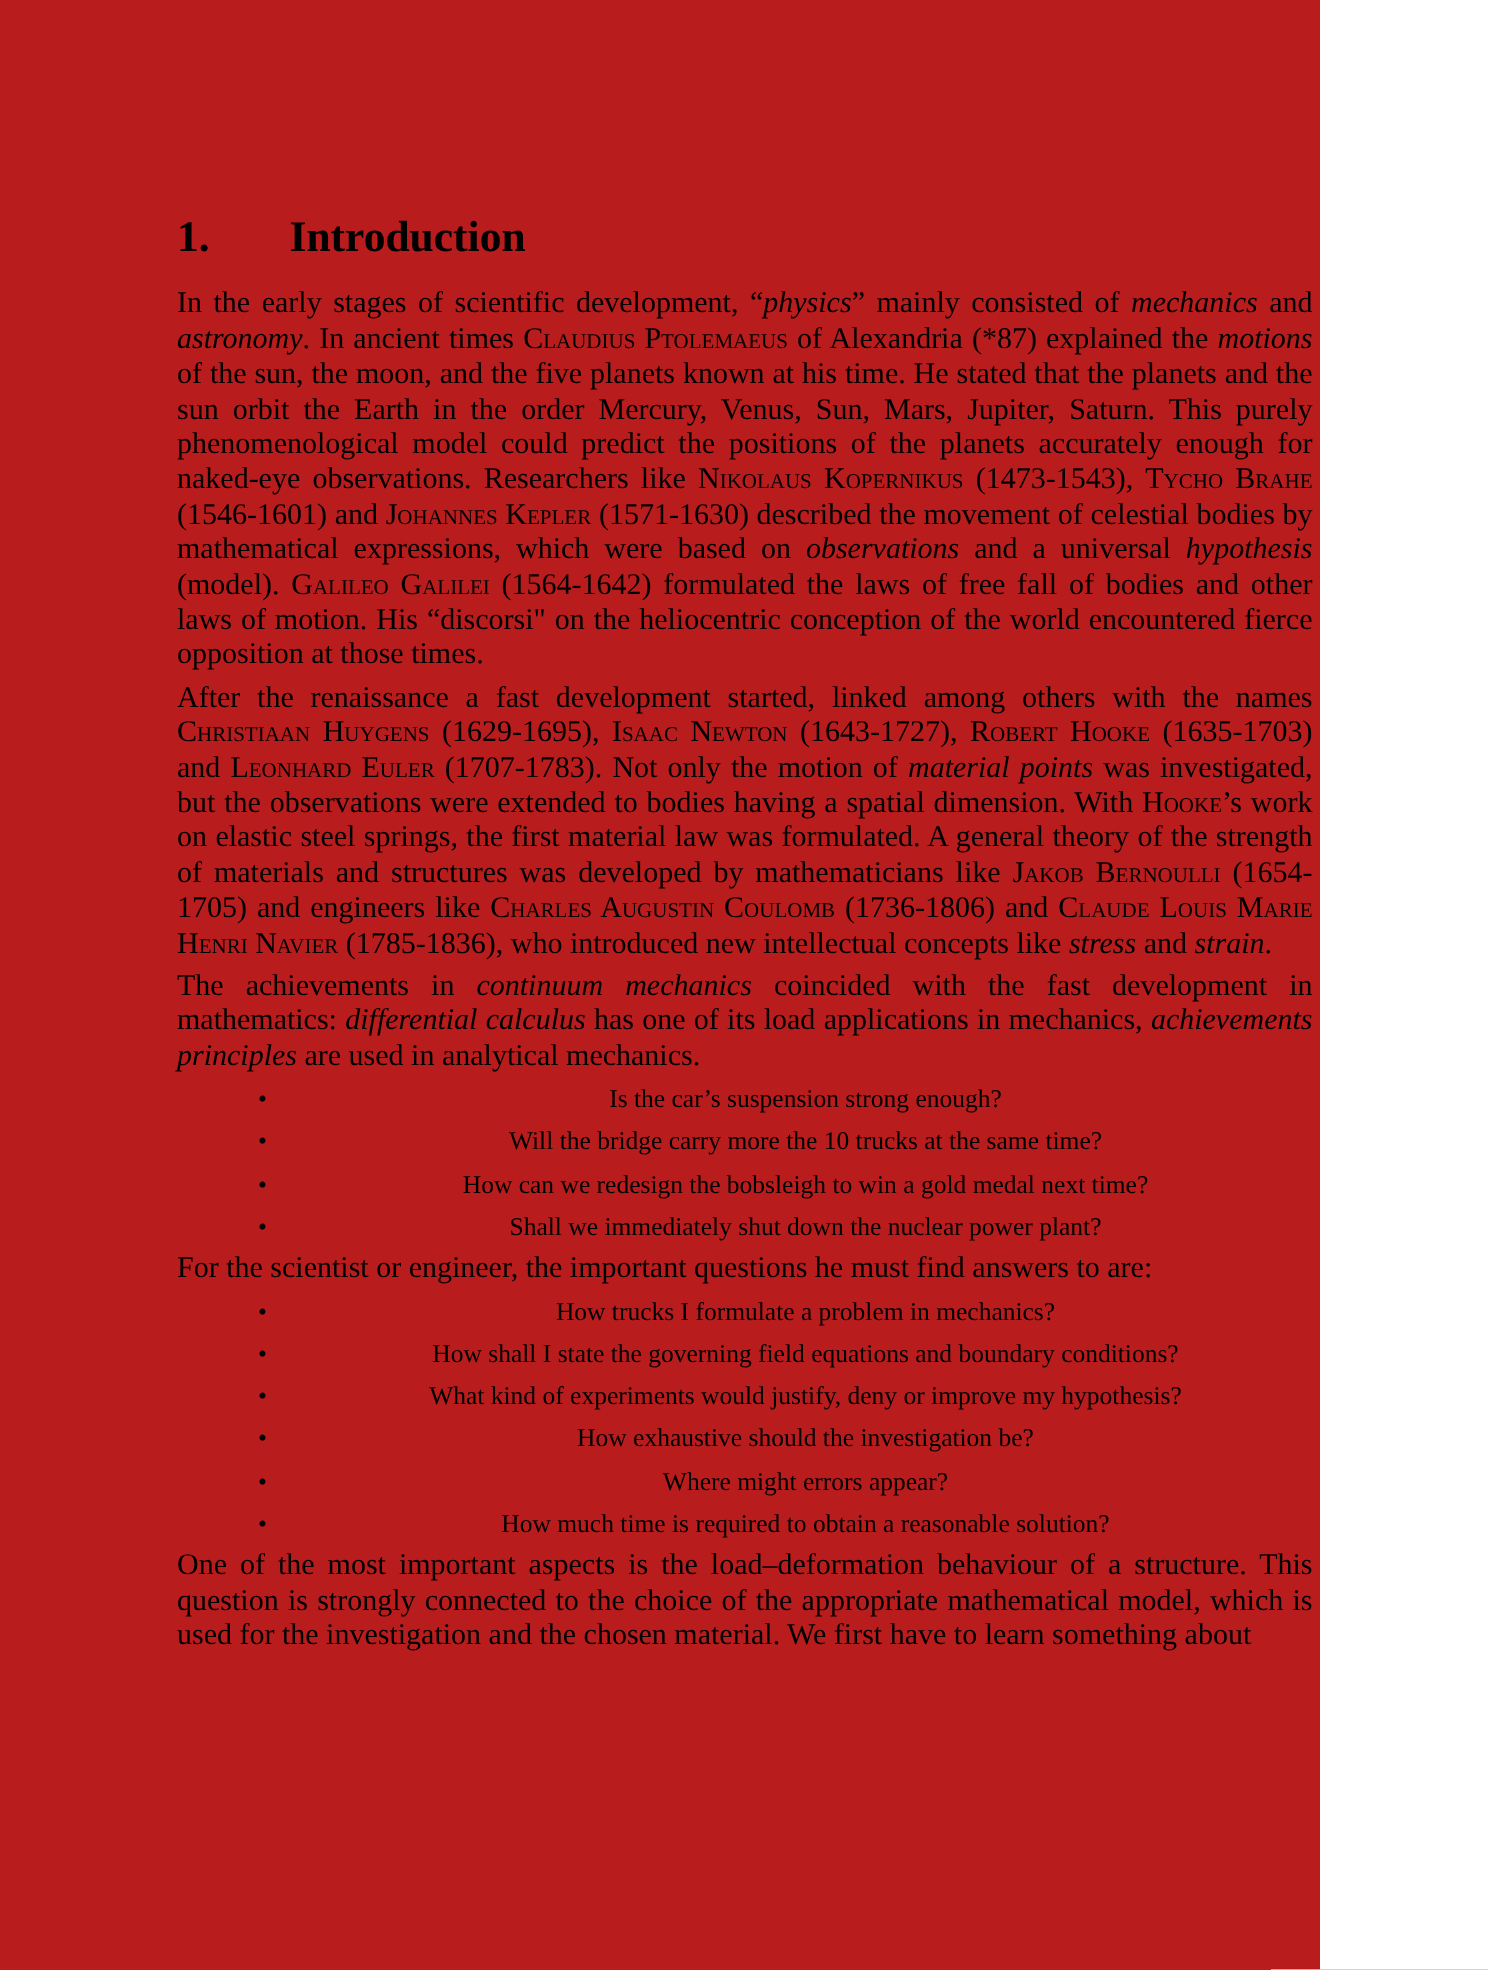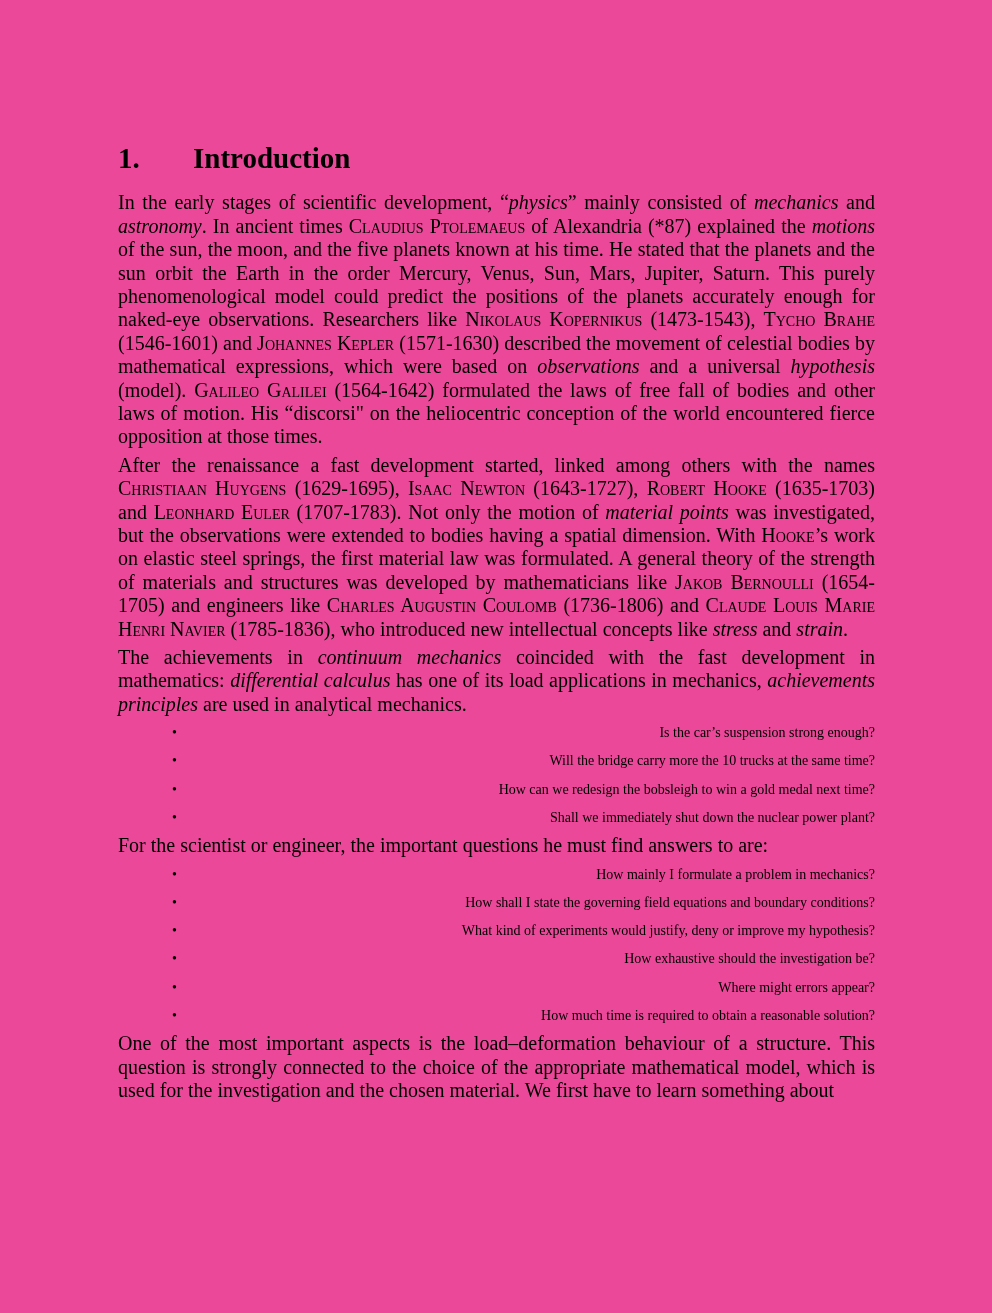--- a/index.html
+++ b/index.html
@@ -2,23 +2,23 @@
 <html><head>
 <meta charset="utf-8">
 <style>
   html, body {
     margin: 0;
     padding: 0;
     background: #ffffff;
   }
   .page {
     position: relative;
-    width: 992px;
+    width: 880px;
     height: 1313px;
-    background: #ec4899;
+    background: #b91c1c;
     overflow: hidden;
     font-family: "Liberation Serif", serif;
     color: #000000;
   }
   .text-block {
     position: absolute;
     left: 118px;
     top: 142px;
     width: 757px;
   }
@@ -41,24 +41,24 @@
   }
   .seg-i { font-style: italic; }
   .seg-sc { font-variant: small-caps; }
   .bullets {
     list-style: none;
     margin: 2px 0 5px 0;
     padding: 0 0 0 60px;
   }
   .bullet-item {
     position: relative;
-    font-size: 14px;
+    font-size: 17px;
     line-height: 23.4px;
     margin-bottom: 4.8px;
-    text-align: right;
+    text-align: center;
     margin-left: 21px;
   }
   .bullet-item::before {
     content: "\2022";
     position: absolute;
     left: -27px;
     top: 0;
   }
 </style>
 </head>
@@ -79,21 +79,21 @@
     <ul class="bullets">
       <li class="bullet-item">Is the car’s suspension strong enough?</li>
       <li class="bullet-item">Will the bridge carry more the 10 trucks at the same time?</li>
       <li class="bullet-item">How can we redesign the bobsleigh to win a gold medal next time?</li>
       <li class="bullet-item">Shall we immediately shut down the nuclear power plant?</li>
     </ul>
 
     <p class="para"><span>For the scientist or engineer, the important questions he must find answers to are:</span></p>
 
     <ul class="bullets">
-      <li class="bullet-item">How mainly I formulate a problem in mechanics?</li>
+      <li class="bullet-item">How trucks I formulate a problem in mechanics?</li>
       <li class="bullet-item">How shall I state the governing field equations and boundary conditions?</li>
       <li class="bullet-item">What kind of experiments would justify, deny or improve my hypothesis?</li>
       <li class="bullet-item">How exhaustive should the investigation be?</li>
       <li class="bullet-item">Where might errors appear?</li>
       <li class="bullet-item">How much time is required to obtain a reasonable solution?</li>
     </ul>
 
     <p class="para"><span>One of the most important aspects is the load–deformation behaviour of a structure. This question is strongly connected to the choice of the appropriate mathematical model, which is used for the investigation and the chosen material. We first have to learn something about</span></p>
 
   </div>

